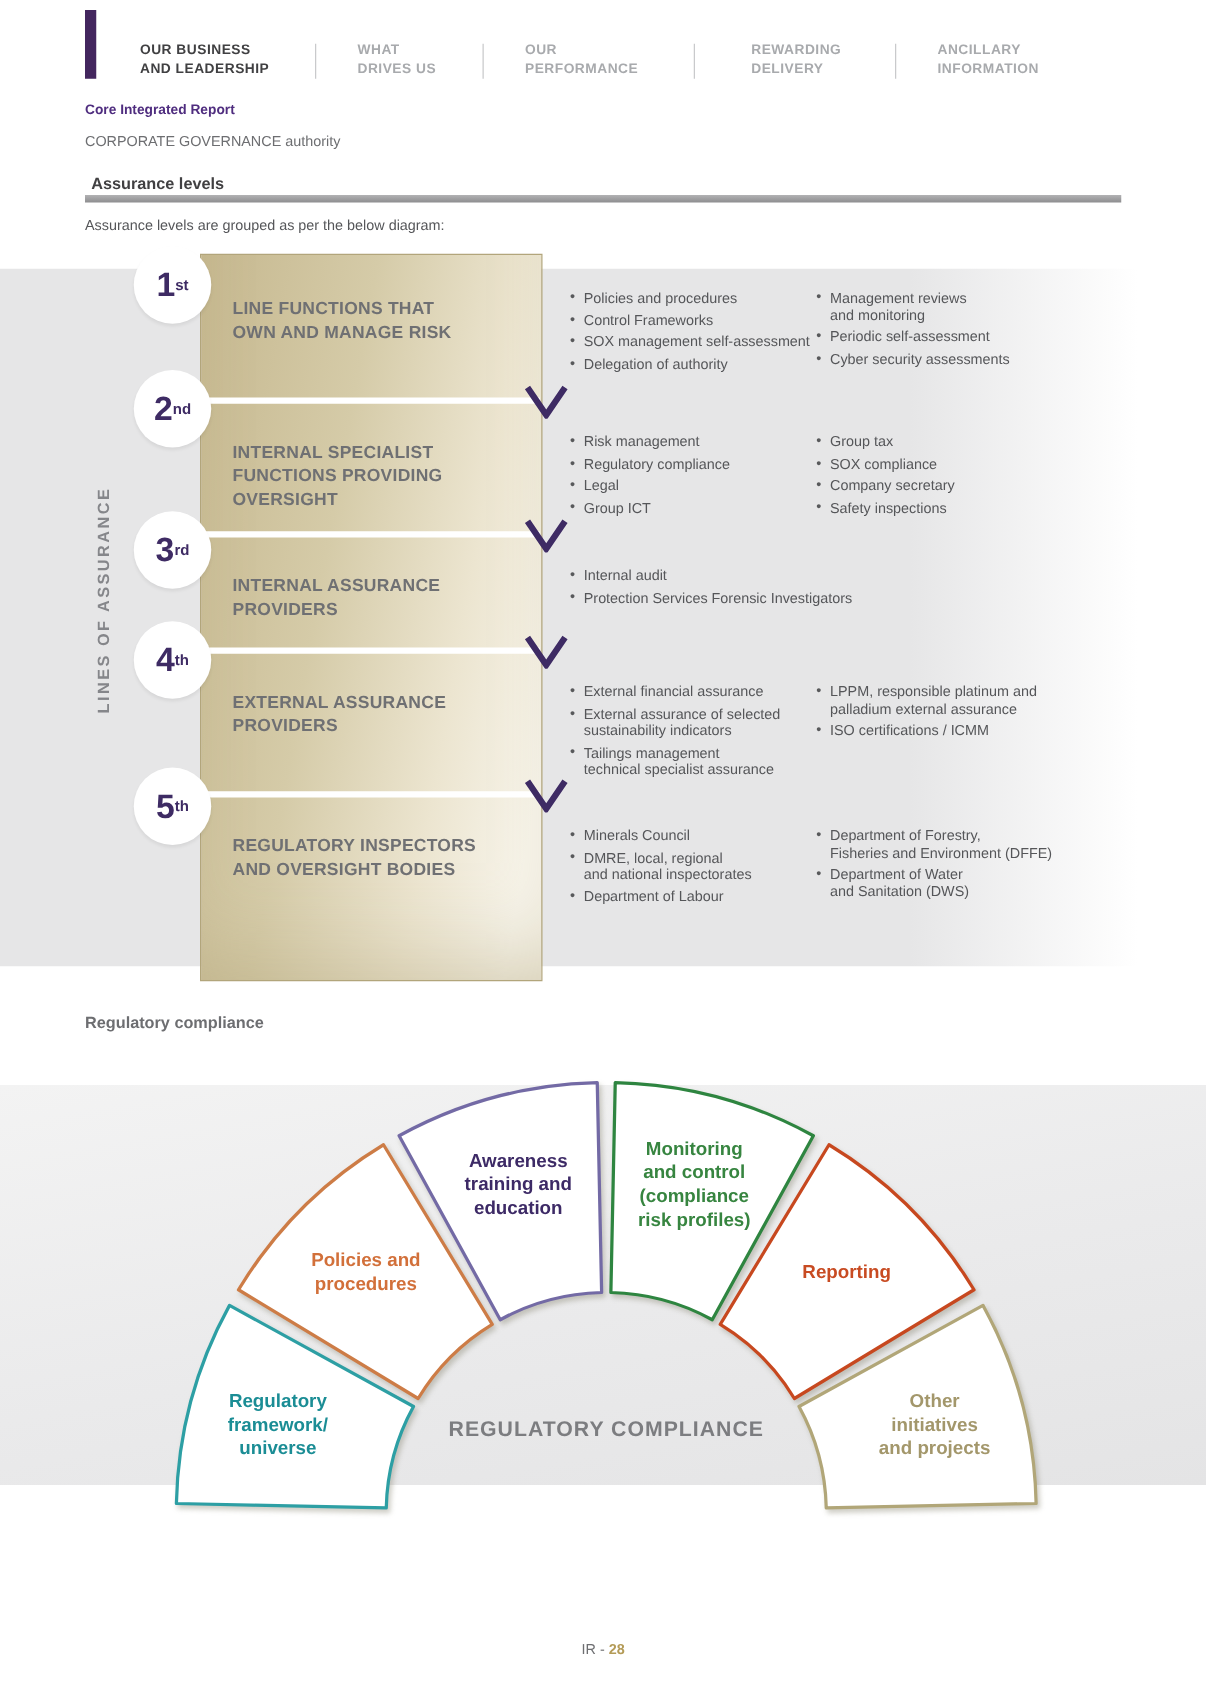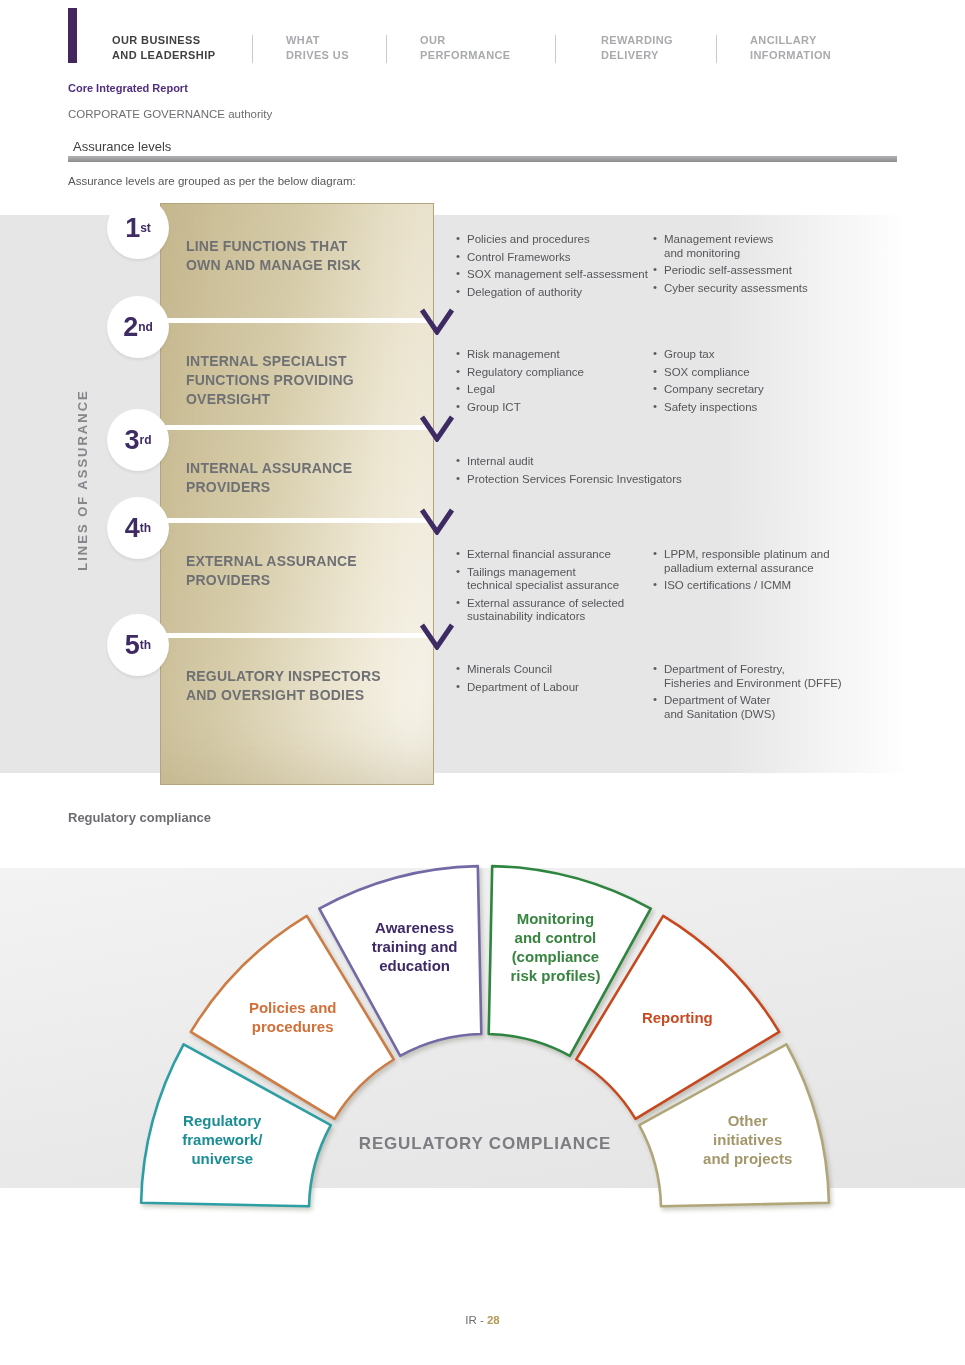--- a/index.html
+++ b/index.html
@@ -9,21 +9,21 @@
   
   .accent-bar{position:absolute;left:68px;top:8px;width:9px;height:55px;background:var(--accent-bar,#43265e);}
   .top-nav{position:absolute;left:112px;top:33px;display:flex;align-items:flex-start;}
   .nav-item{font-size:11px;font-weight:bold;letter-spacing:.4px;line-height:15px;color:#a8aaad;cursor:pointer;}
   .nav-item.active{color:#404042;}
   .nav-item1{width:140px;} .nav-item2{width:100px;} .nav-item3{width:135px;} .nav-item4{width:115px;margin-left:12px;} .nav-item5{width:125px;}
   .nav-sep{width:1px;height:28px;background:#c9cacc;margin:2px 33px 0 0;}
   .report-label{position:absolute;left:68px;top:82px;font-size:11px;font-weight:bold;color:#4f2d7f;}
   .continued{position:absolute;left:68px;top:108px;font-size:11.5px;color:#6d6e71;}
 
-  .assurance-title{position:absolute;left:73px;top:139px;font-size:13px;font-weight:normal;color:#414042;}
+  .assurance-title{position:absolute;left:73px;top:139px;font-size:13px;font-weight:bold;color:#414042;}
   .title-rule{position:absolute;left:68px;top:156px;width:829px;height:6px;
               background:linear-gradient(#b2b2b4,#8d8d8f);}
   .intro{position:absolute;left:68px;top:175px;font-size:11.5px;color:#555659;}
 
   
   .assurance-diagram{position:absolute;left:0;top:203px;width:965px;height:592px;}
   .band1{position:absolute;left:0;top:12px;width:910px;height:558px;
          background:linear-gradient(to right,#e6e6e7 0%,#e6e6e7 80%,rgba(230,230,231,0) 100%);}
   .side-label{position:absolute;left:-65px;top:267px;width:300px;height:20px;text-align:center;
               transform:rotate(-90deg);font-size:13px;font-weight:bold;letter-spacing:2px;color:#85868a;}
@@ -162,41 +162,43 @@
         <div class="badge" style="top: 206px;">
           <span class="num">3</span>
           <sup>rd</sup>
         </div>
         <div class="rowsep" style="top: 315px;"></div>
         <div class="arow arow4" style="top: 315px;">
           <div class="lvl-heading">EXTERNAL ASSURANCE
 PROVIDERS</div>
           <div class="blist col1">
             <div class="bitem">External financial assurance</div>
+            <div class="bitem">External assurance of selected
+sustainability indicators</div>
             <div class="bitem">Tailings management
 technical specialist assurance</div>
-            <div class="bitem">External assurance of selected
-sustainability indicators</div>
           </div>
           <div class="blist col2">
             <div class="bitem">LPPM, responsible platinum and
 palladium external assurance</div>
             <div class="bitem">ISO certifications / ICMM</div>
           </div>
         </div>
         <div class="badge" style="top: 294px;">
           <span class="num">4</span>
           <sup>th</sup>
         </div>
         <div class="rowsep" style="top: 430px;"></div>
         <div class="arow arow5" style="top: 430px;">
           <div class="lvl-heading">REGULATORY INSPECTORS
 AND OVERSIGHT BODIES</div>
           <div class="blist col1">
             <div class="bitem">Minerals Council</div>
+            <div class="bitem">DMRE, local, regional
+and national inspectorates</div>
             <div class="bitem">Department of Labour</div>
           </div>
           <div class="blist col2">
             <div class="bitem">Department of Forestry,
 Fisheries and Environment (DFFE)</div>
             <div class="bitem">Department of Water
 and Sanitation (DWS)</div>
           </div>
         </div>
         <div class="badge" style="top: 411px;">

